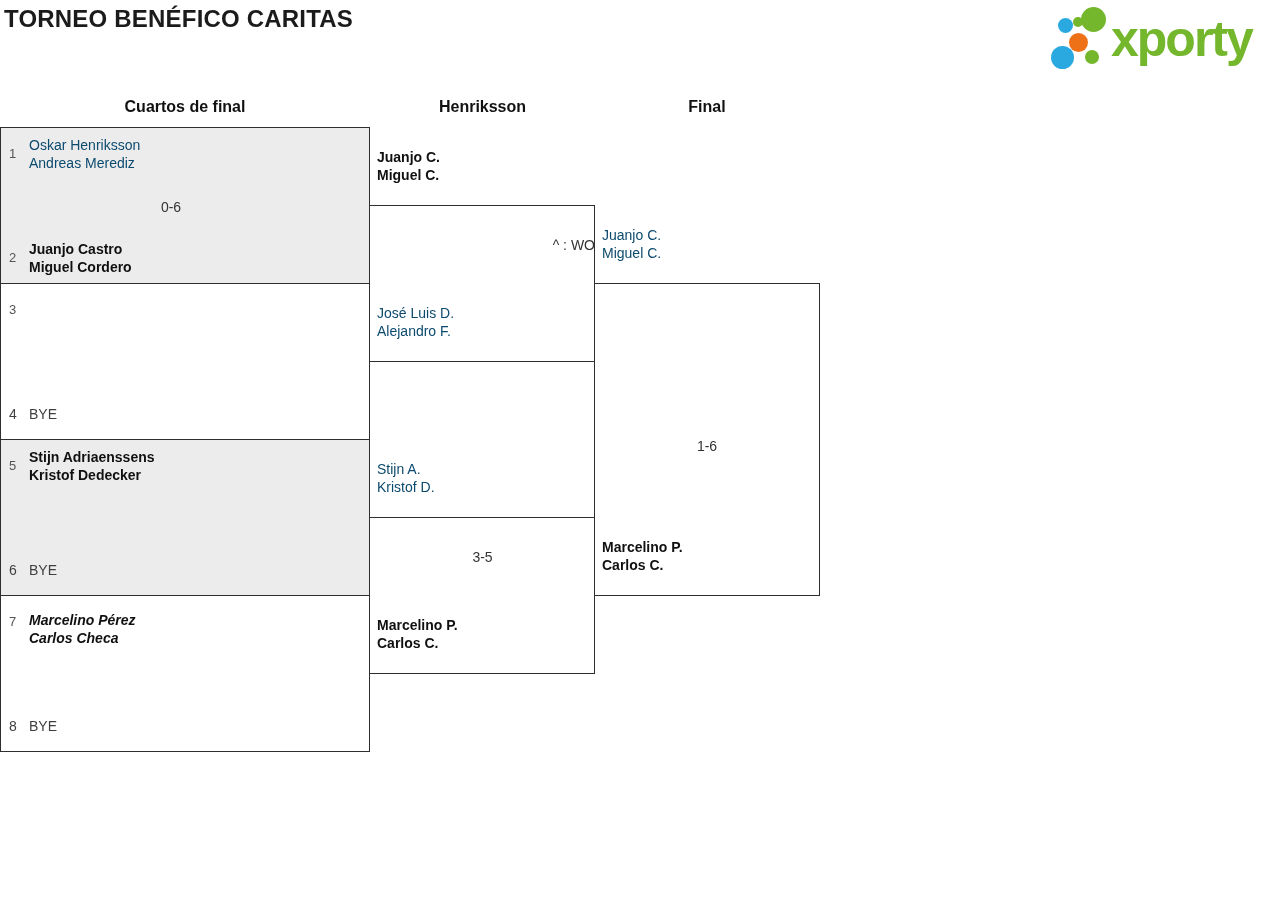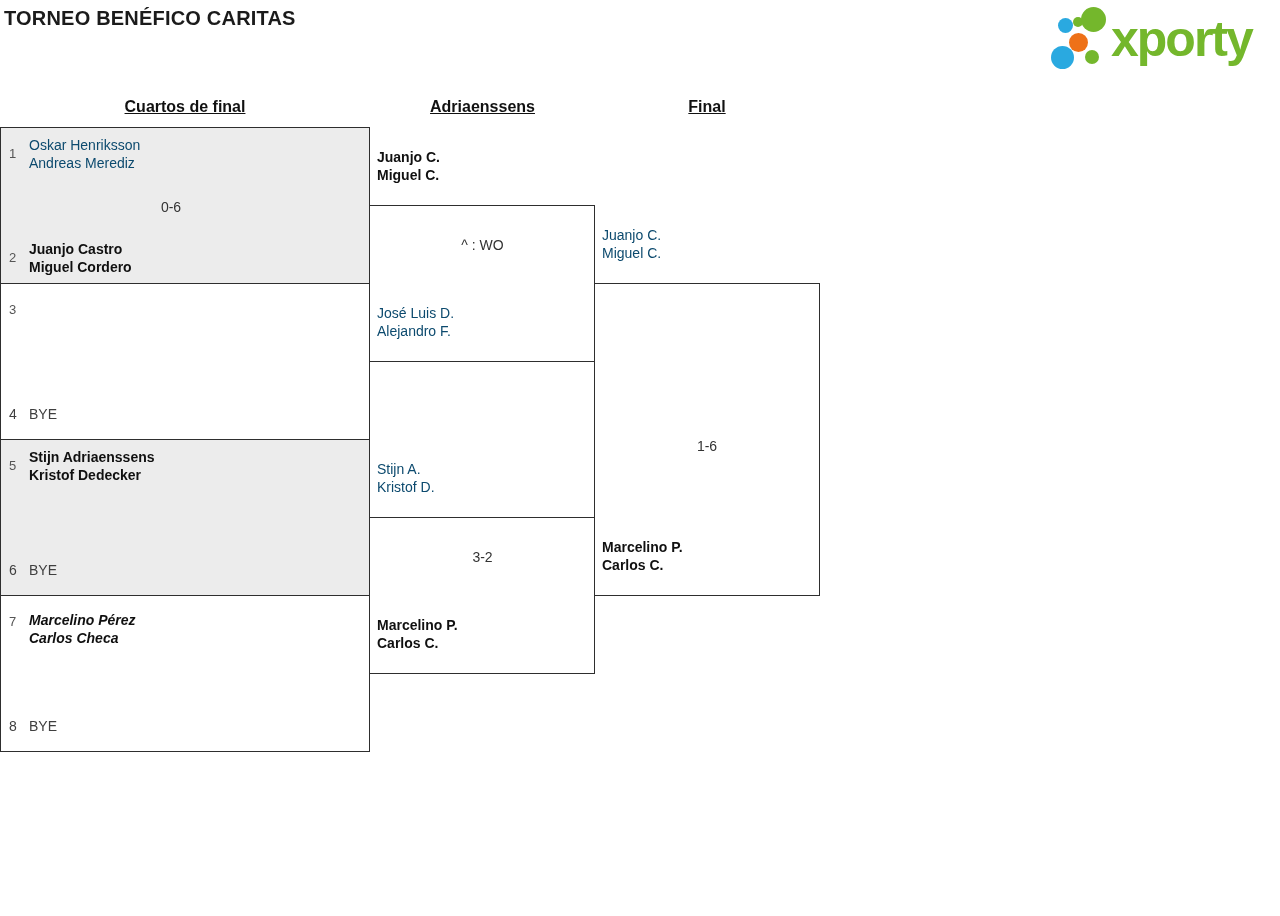--- a/index.html
+++ b/index.html
@@ -1,27 +1,27 @@
 <!DOCTYPE html>
 <html><head>
 <meta charset="utf-8">
 <style>
   html,body{margin:0;padding:0;background:#fff;}
   .page{position:relative;width:1280px;height:916px;background:#ffffff;
         font-family:"Liberation Sans",sans-serif;overflow:hidden;}
   
   .title-block{position:absolute;left:4px;top:2px;}
-  .title-line{font-size:20px;line-height:33px;font-weight:600;color:#1b1b1b;letter-spacing:.2px;white-space:nowrap;}
+  .title-line{font-size:24px;line-height:33px;font-weight:600;color:#1b1b1b;letter-spacing:.2px;white-space:nowrap;}
   
   .logo{position:absolute;left:1045px;top:4px;width:235px;height:75px;cursor:pointer;text-decoration:none;display:block;}
   .dot{position:absolute;border-radius:50%;}
   .logo-text{position:absolute;left:66px;top:8px;font-size:50px;line-height:54px;font-weight:800;
              letter-spacing:-2px;color:#74b72c;white-space:nowrap;}
   
-  .colhead{position:absolute;top:96px;font-size:16px;line-height:22px;font-weight:bold;color:#111;text-align:center;white-space:nowrap;text-decoration:underline;}
+  .colhead{position:absolute;top:96px;font-size:16px;line-height:22px;font-weight:bold;color:#111;text-align:center;white-space:nowrap;}
   
   .box{position:absolute;border:1px solid #2e2e2e;box-sizing:border-box;background:transparent;}
   .gray{background:#ececec;}
   
   .name{position:absolute;font-size:14px;line-height:18px;color:#0c4a6e;white-space:nowrap;}
   .winner{font-weight:bold;color:#101010;}
   .seed{position:absolute;font-size:13px;line-height:18px;color:#555;white-space:nowrap;}
   .score{position:absolute;font-size:14px;line-height:18px;color:#333;text-align:center;white-space:nowrap;}
 </style>
 </head>
@@ -37,21 +37,21 @@
     <span class="dot" style="left:13px;top:14px;width:15px;height:15px;background:#2aa9e0;"></span>
     <span class="dot" style="left:28px;top:13px;width:10px;height:10px;background:#74b72c;"></span>
     <span class="dot" style="left:36px;top:3px;width:25px;height:25px;background:#74b72c;"></span>
     <span class="dot" style="left:24px;top:29px;width:19px;height:19px;background:#ee7118;"></span>
     <span class="dot" style="left:6px;top:42px;width:23px;height:23px;background:#2aa9e0;"></span>
     <span class="dot" style="left:40px;top:46px;width:14px;height:14px;background:#74b72c;"></span>
     <span class="logo-text">xporty</span>
   </div>
 
   <div class="colhead" style="left:0;width:370px;">Cuartos de final</div>
-  <div class="colhead" style="left:370px;width:225px;">Adriaenssens</div>
+  <div class="colhead" style="left:370px;width:225px;">Henriksson</div>
   <div class="colhead" style="left:595px;width:224px;">Final</div>
 
   <div class="box gray" style="left:0;top:127px;width:370px;height:157px;">
     <div class="seed" style="left:8px;top:17px;">1</div>
     <div class="name" style="left:28px;top:8px;">
       <div>Oskar Henriksson</div>
       <div>Andreas Merediz</div>
     </div>
     <div class="score" style="left:0;top:70px;width:340px;">0-6</div>
     <div class="seed" style="left:8px;top:121px;">2</div>
@@ -85,32 +85,32 @@
     </div>
     <div class="seed" style="left:8px;top:121px;color:#3f3f3f;font-size:14px;">8</div>
     <div class="name" style="left:28px;top:121px;color:#3f3f3f;">BYE</div>
   </div>
 
   <div class="box" style="left:369px;top:205px;width:226px;height:157px;"></div>
   <div class="name winner" style="left:377px;top:148px;">
     <div>Juanjo C.</div>
     <div>Miguel C.</div>
   </div>
-  <div class="score" style="left:370px;top:236px;width:225px;">^ : WO</div>
+  <div class="score" style="left:370px;top:236px;width:225px;text-align:right;">^ : WO</div>
   <div class="name" style="left:377px;top:304px;">
     <div>José Luis D.</div>
     <div>Alejandro F.</div>
   </div>
 
   <div class="box" style="left:369px;top:517px;width:226px;height:157px;"></div>
   <div class="name" style="left:377px;top:460px;">
     <div>Stijn A.</div>
     <div>Kristof D.</div>
   </div>
-  <div class="score" style="left:370px;top:548px;width:225px;">3-2</div>
+  <div class="score" style="left:370px;top:548px;width:225px;">3-5</div>
   <div class="name winner" style="left:377px;top:616px;">
     <div>Marcelino P.</div>
     <div>Carlos C.</div>
   </div>
 
   <div class="box" style="left:594px;top:283px;width:226px;height:313px;"></div>
   <div class="name" style="left:602px;top:226px;">
     <div>Juanjo C.</div>
     <div>Miguel C.</div>
   </div>

